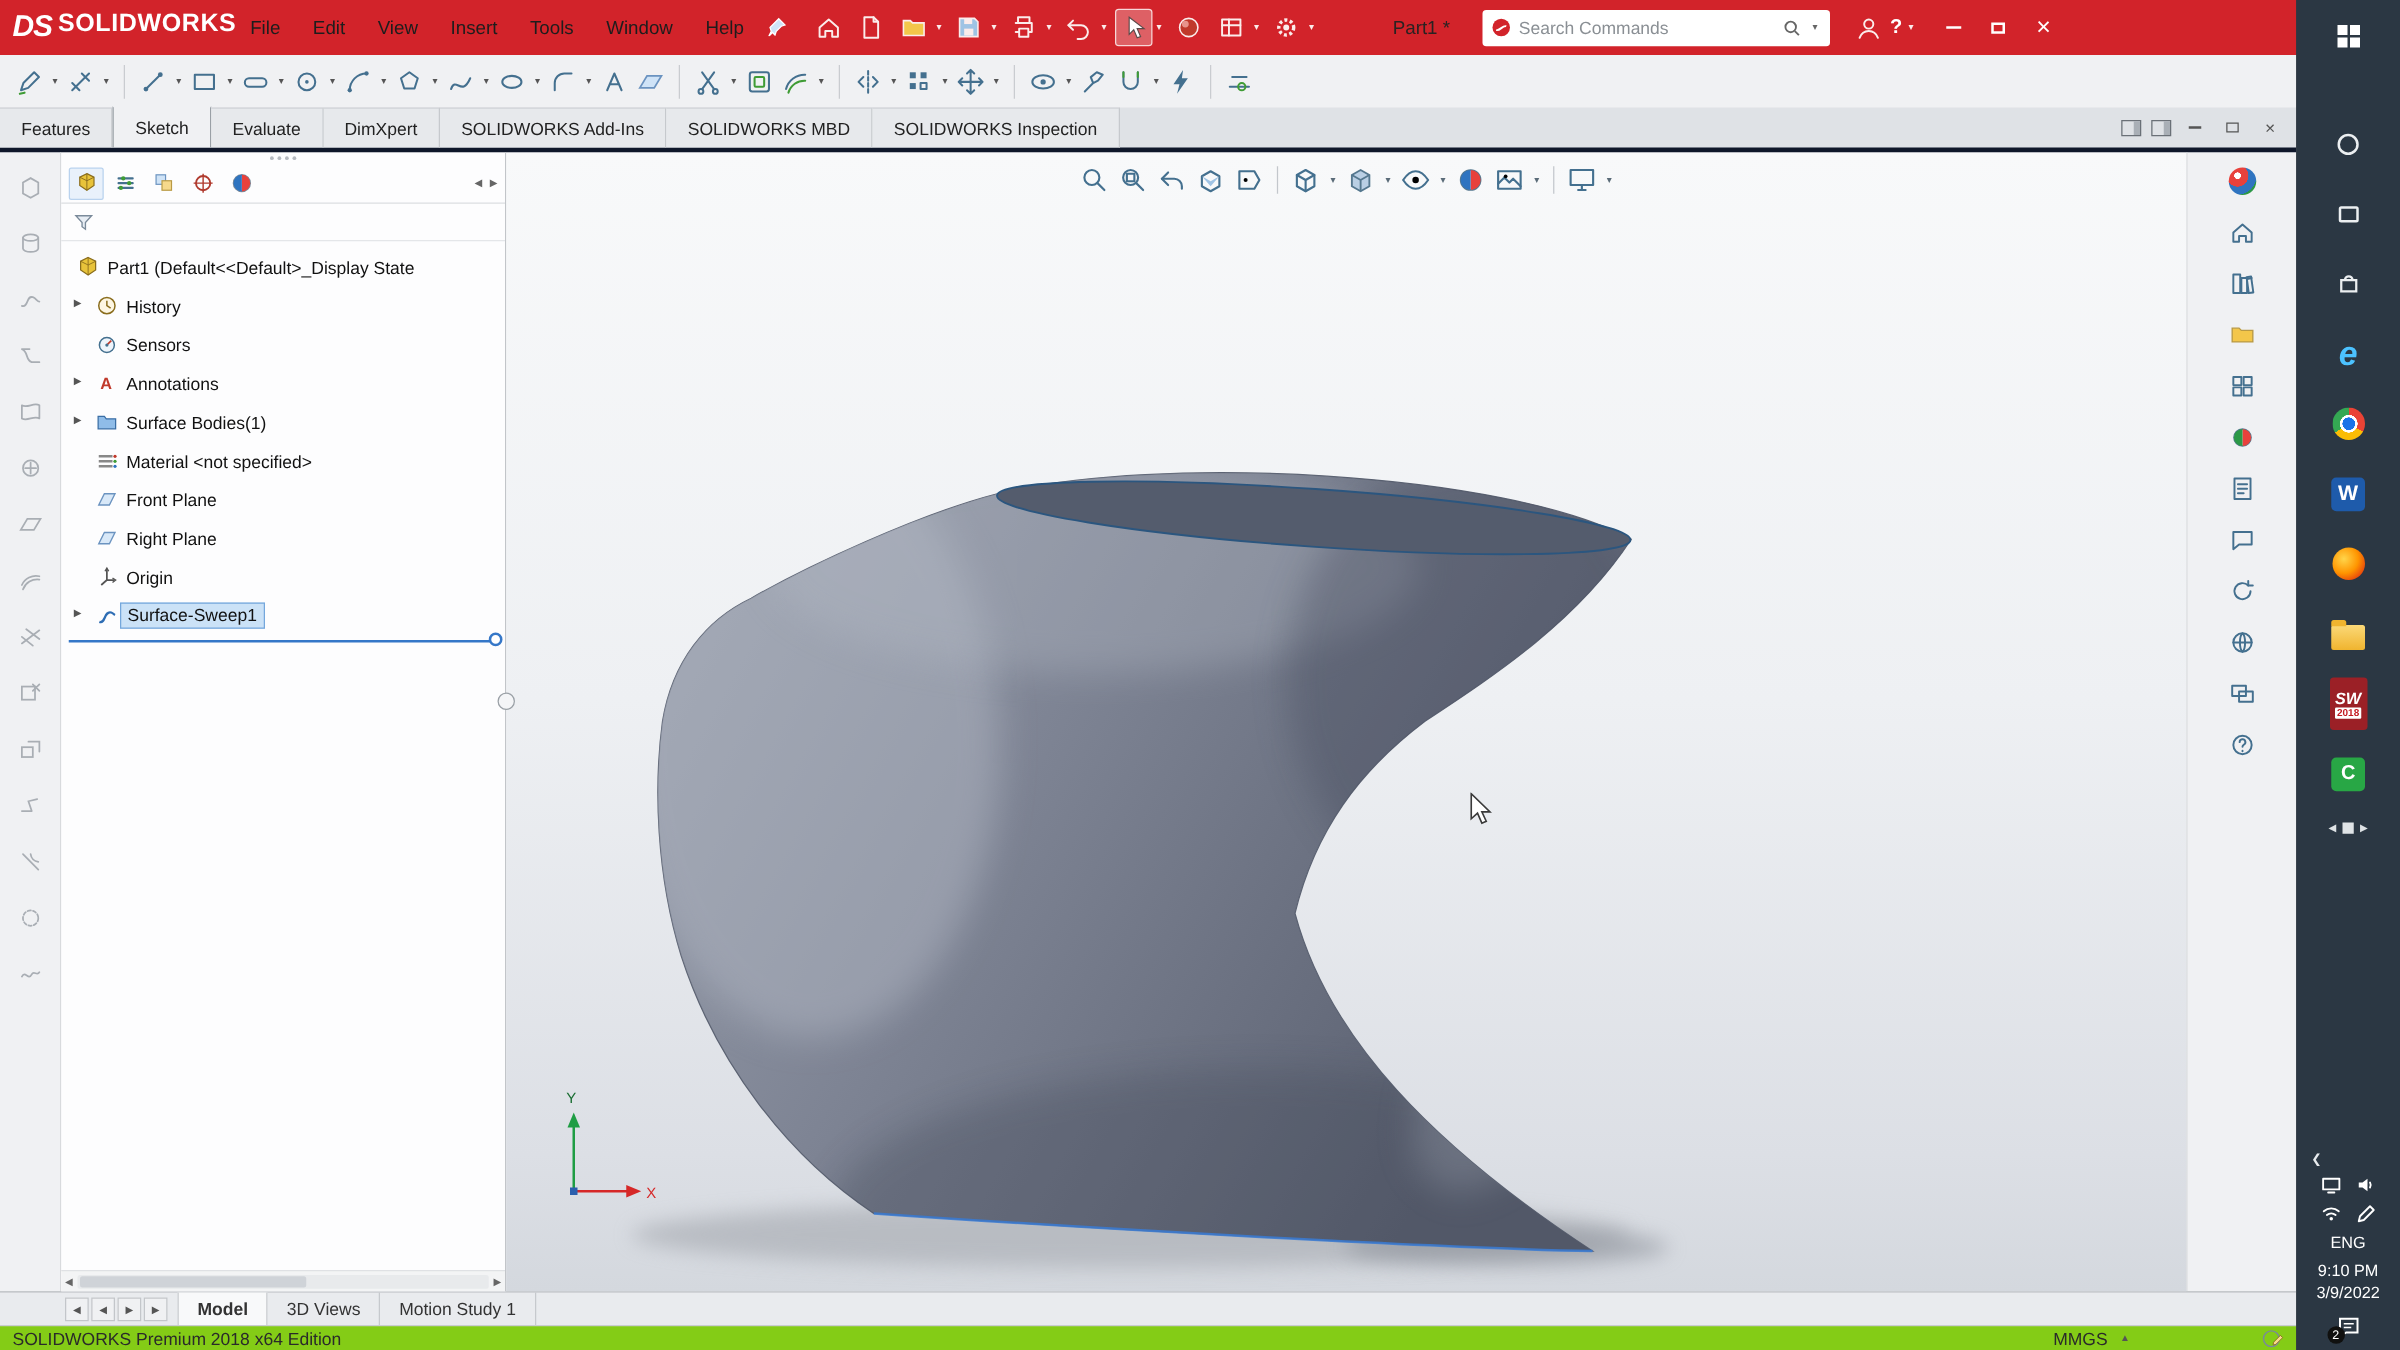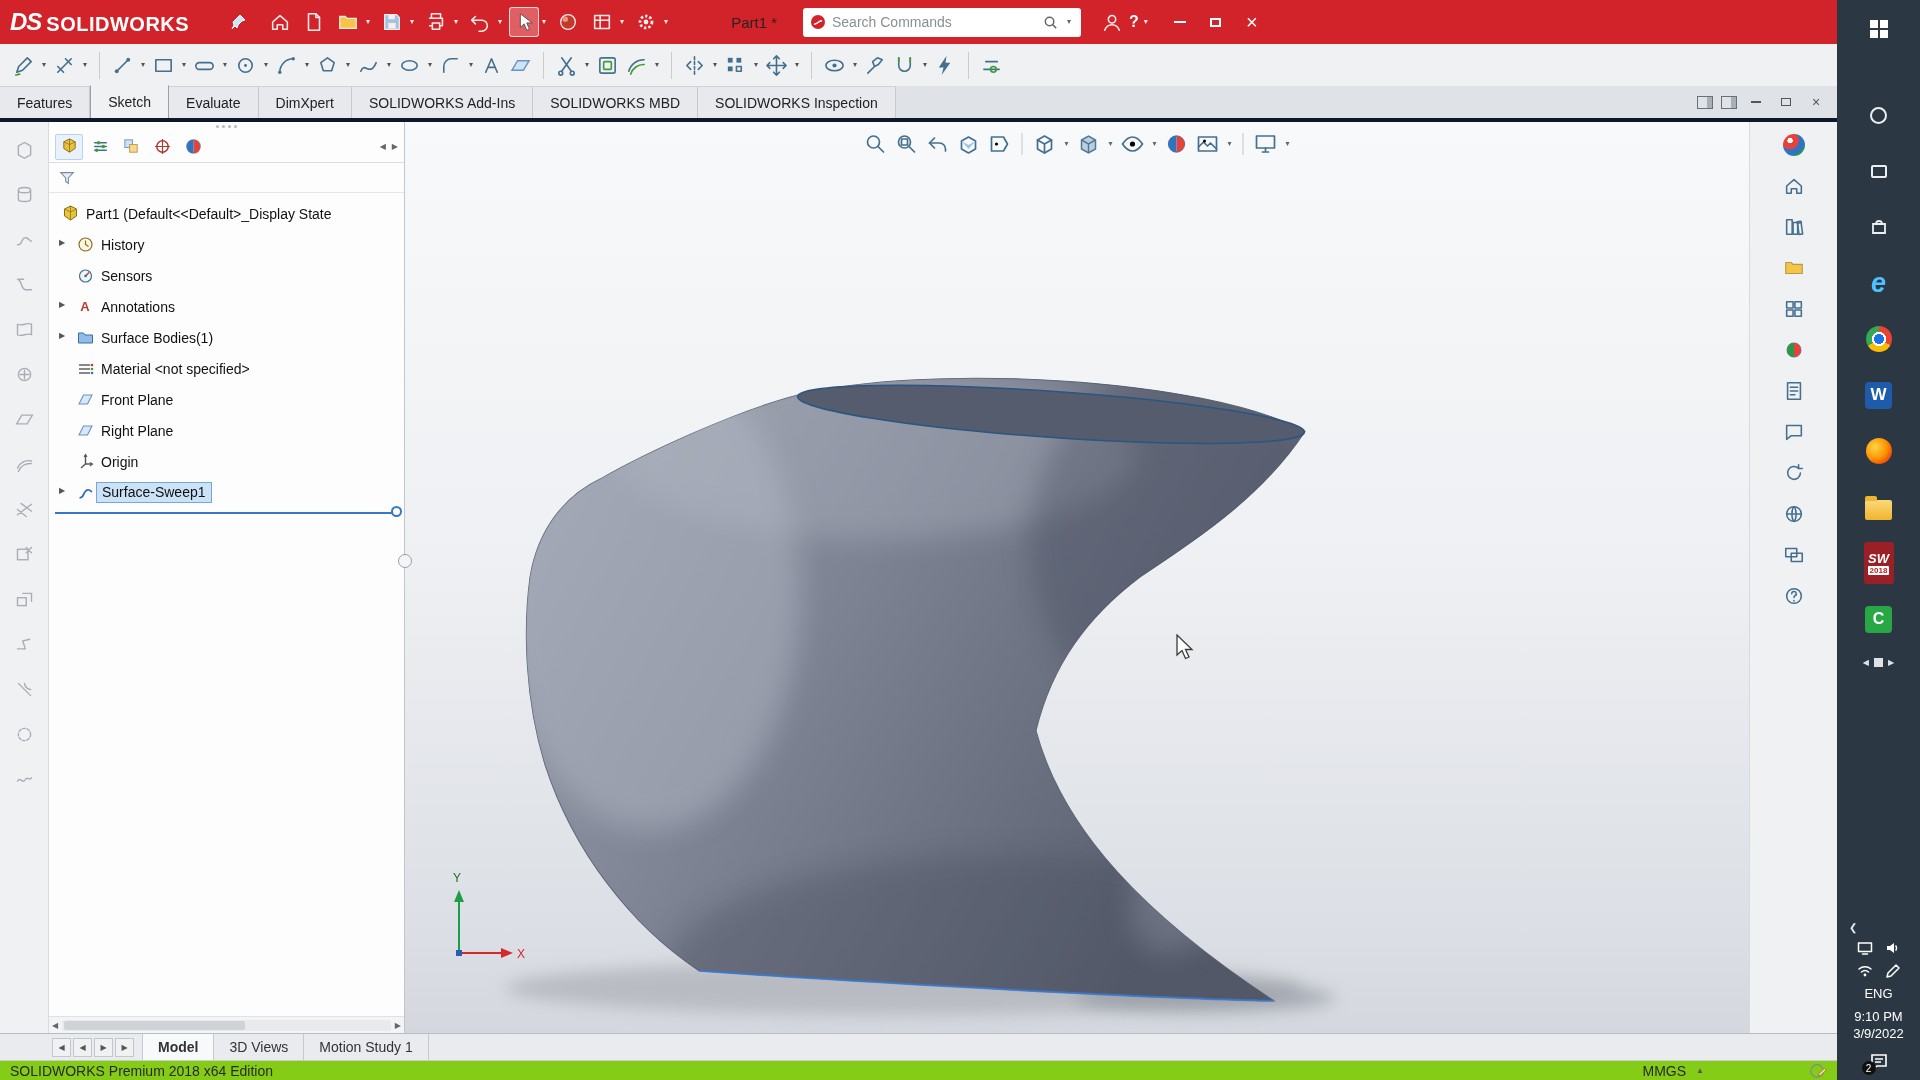--- a/index.html
+++ b/index.html
@@ -3,21 +3,21 @@
 <meta charset="utf-8">
 <style>
   * { margin:0; padding:0; box-sizing:border-box; }
   html,body { width:1920px; height:1080px; overflow:hidden; }
   body { font-family:"Liberation Sans","DejaVu Sans",sans-serif; font-size:14px; color:#222; }
   .screen { width:1920px; height:1080px; display:flex; background:#000; }
   .sw { width:1837px; height:1080px; display:flex; flex-direction:column; background:#f0f1f3; }
 
   
   .tbar { height:44px; background:#d2232a; display:flex; align-items:center; padding:0 8px 0 10px; flex:none; }
-  .logo { display:flex; align-items:flex-end; gap:5px; margin-right:34px; }
+  .logo { display:flex; align-items:flex-start; gap:5px; }
   .logo .ds { color:#fff; font-weight:bold; font-style:italic; font-size:24px; letter-spacing:-1px; }
   .logo .swname { color:#fff; font-weight:bold; font-size:20px; letter-spacing:.5px; }
   .menus { display:flex; gap:4px; }
   .menus span { padding:4px 11px; color:#1d1d1d; font-size:15px; cursor:default; }
   .pin { margin:0 18px 0 8px; }
   .mico { width:30px; height:30px; display:inline-flex; align-items:center; justify-content:center; position:relative; }
   .mico svg { width:22px; height:22px; display:block; }
   .ticons { display:flex; align-items:center; gap:4px; }
   .ticons .grp { display:flex; align-items:center; }
   .tbar .s { fill:none; stroke:#fbeceb; stroke-width:1.7; stroke-linecap:round; stroke-linejoin:round; }
@@ -160,20 +160,29 @@
 <body>
 
 <div class="screen">
 <div class="sw">
 
   <header class="tbar">
     <div class="logo">
       <span class="ds">DS</span>
       <span class="swname">SOLIDWORKS</span>
     </div>
+    <nav class="menus">
+      <span>File</span>
+      <span>Edit</span>
+      <span>View</span>
+      <span>Insert</span>
+      <span>Tools</span>
+      <span>Window</span>
+      <span>Help</span>
+    </nav>
     <span class="pin">
       <svg width="16" height="16" viewBox="0 0 16 16">
             <path d="M9 2l5 5-3 1-4 4-1 3-2-2-3 3 2-4-1-3 4-4z" fill="#cfe3f7" stroke="#fff" stroke-width="1"></path>
           </svg>
     </span>
     <div class="ticons">
       <span class="mico">
             <svg viewBox="0 0 24 24">
               <path class="s" d="M4 12l8-7 8 7v8h-5v-5h-6v5H4z"></path>
             </svg>

